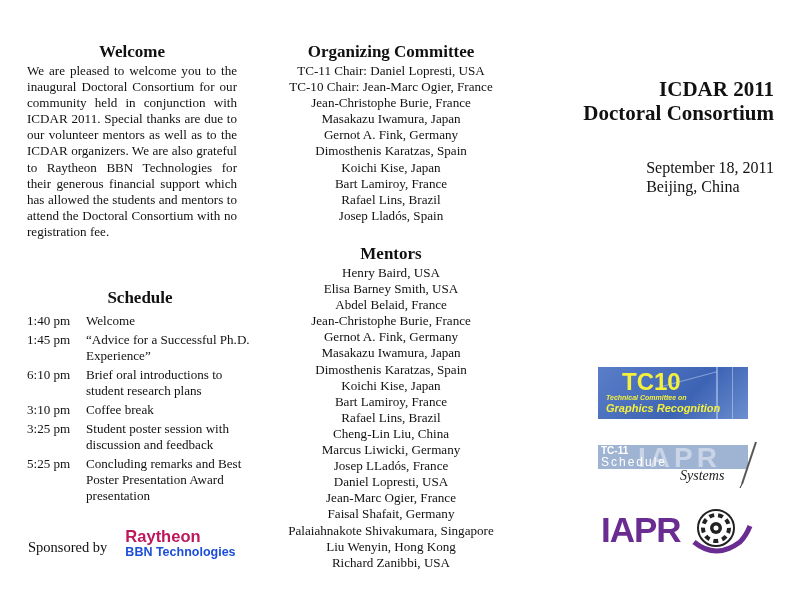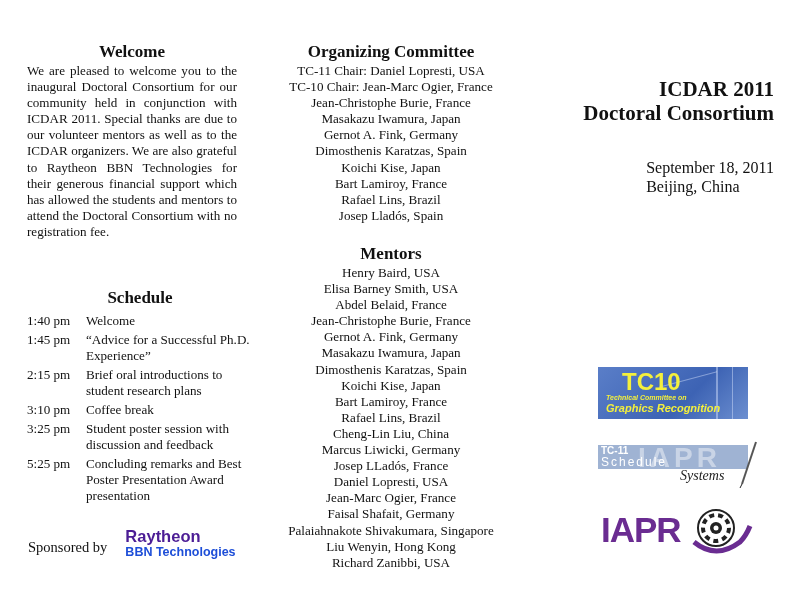--- a/index.html
+++ b/index.html
@@ -8,21 +8,21 @@
   .h { font-weight:bold; text-align:center; font-size:17px; line-height:20px; }
   #welcome { left:27px; top:42px; width:210px; }
   #welcome .body { font-size:13.1px; line-height:16.1px; text-align:justify; margin-top:1px; }
   #schedule { left:27px; top:288px; width:226px; }
   .sched-row { display:flex; font-size:13.1px; line-height:16px; margin-top:3px; }
   .sched-row .t { width:59px; flex:none; }
   .sched-row .d { flex:1; }
   #sponsor { left:28px; top:528px; width:230px; display:flex; align-items:center; }
   #sponsor .lbl { font-size:14.5px; margin-right:18px; margin-top:8px; }
   .ray { font-family:"Liberation Sans", sans-serif; }
-  .ray .r1 { color:#4c1d95; font-weight:bold; font-size:16.5px; line-height:17px; }
+  .ray .r1 { color:#be185d; font-weight:bold; font-size:16.5px; line-height:17px; }
   .ray .r2 { color:#1d4ed8; font-weight:bold; font-size:12.5px; line-height:14px; }
   #organizing { left:272px; top:42px; width:238px; text-align:center; }
   .list { font-size:13.1px; line-height:16.1px; text-align:center; }
   #mentors { left:272px; top:244px; width:238px; text-align:center; }
   #title { right:26px; top:77px; text-align:right; }
   #title .t1 { font-weight:bold; font-size:21px; line-height:24px; }
   #title .t2 { font-weight:bold; font-size:21px; line-height:24px; }
   #datebox { right:26px; top:158px; text-align:left; font-size:16px; line-height:19px; }
   .logo-tc10 { position:absolute; left:598px; top:367px; width:150px; height:52px; background:linear-gradient(135deg,#5a7ec8 0%,#3d63b4 60%,#6c8fd0 100%); overflow:hidden; }
   .logo-tc10 .big { position:absolute; left:24px; top:1px; font-family:"Liberation Sans", sans-serif; font-weight:bold; font-size:24px; color:#f4f03c; }
@@ -50,21 +50,21 @@
   <div class="h" style="margin-bottom:5px;">Schedule</div>
   <div class="sched-row">
       <span class="t">1:40 pm</span>
       <span class="d">Welcome</span>
     </div>
   <div class="sched-row">
       <span class="t">1:45 pm</span>
       <span class="d">“Advice for a Successful Ph.D. Experience”</span>
     </div>
   <div class="sched-row">
-      <span class="t">2:15 pm</span>
+      <span class="t">6:10 pm</span>
       <span class="d">Brief oral introductions to student research plans</span>
     </div>
   <div class="sched-row">
       <span class="t">3:10 pm</span>
       <span class="d">Coffee break</span>
     </div>
   <div class="sched-row">
       <span class="t">3:25 pm</span>
       <span class="d">Student poster session with discussion and feedback</span>
     </div>

